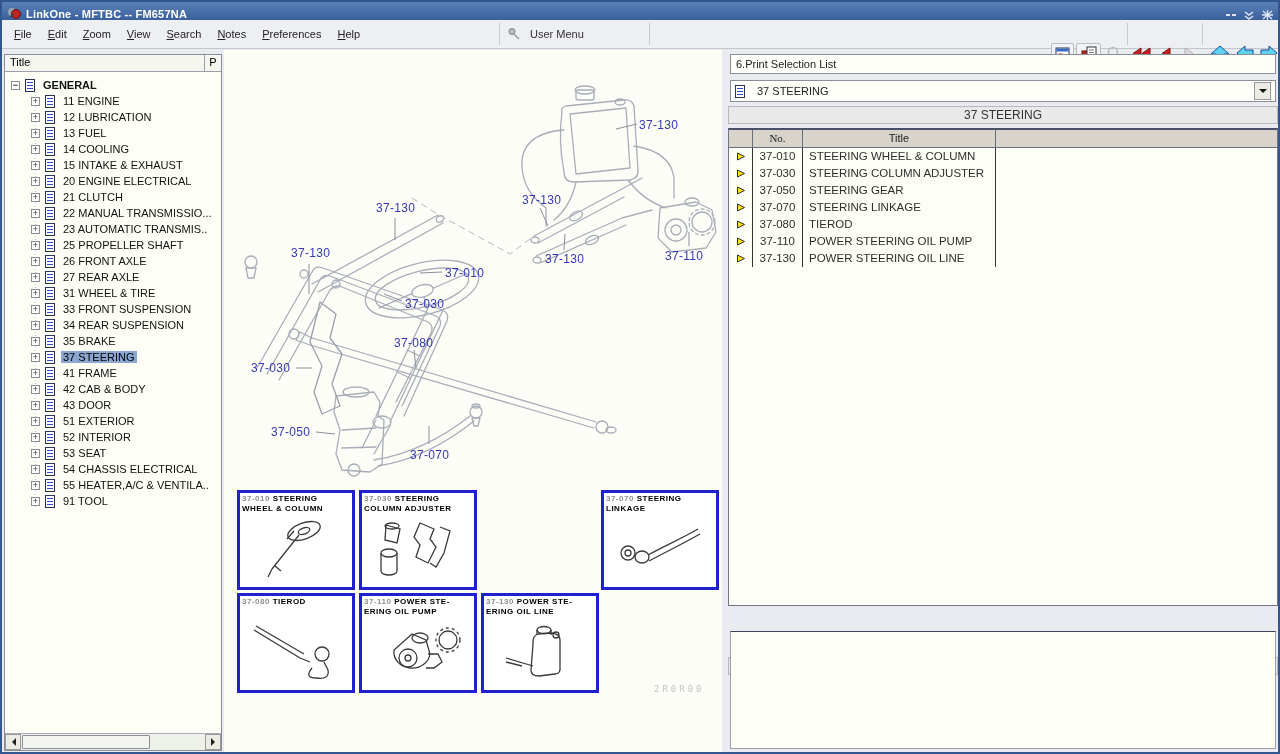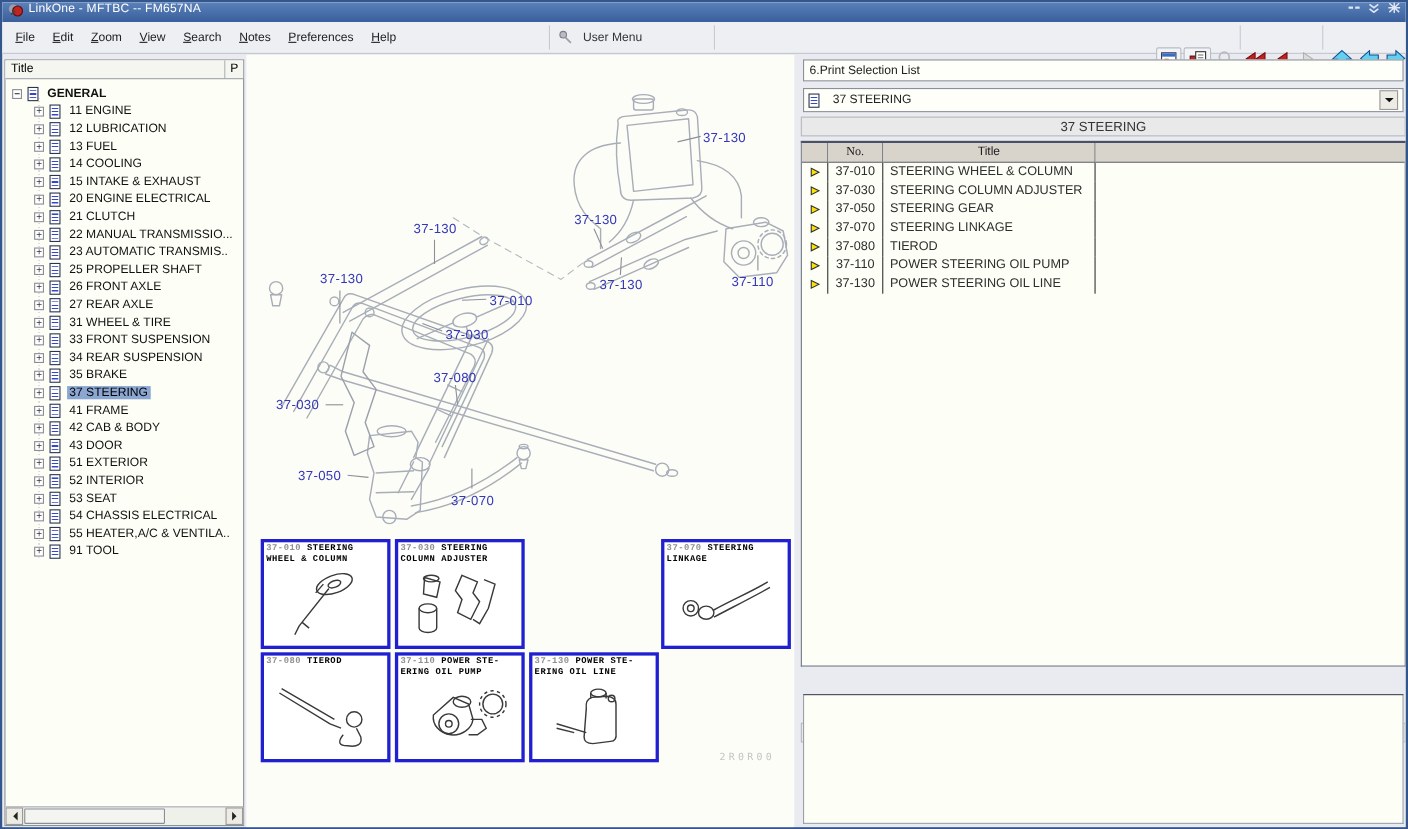--- a/index.html
+++ b/index.html
@@ -2,21 +2,21 @@
 <html><head>
 <meta charset="utf-8">
 <style>
   html,body{margin:0;padding:0;background:#cfd2d8;}
   *{box-sizing:border-box;}
   .win{position:relative;width:1280px;height:754px;background:#e9ebf0;
        font-family:"Liberation Sans",sans-serif;border:2px solid #33568c;overflow:hidden;}
   
   .tbar{position:absolute;left:0;top:0;right:0;height:18px;
         background:linear-gradient(#5b81ba,#39609c);color:#fff;
-        display:flex;align-items:flex-start;gap:5px;padding:0 5px;font-size:11px;font-weight:normal;}
+        display:flex;align-items:flex-end;gap:5px;padding:0 5px;font-size:11px;font-weight:bold;}
   .tbar .ttl{flex:0 0 auto;letter-spacing:.2px;}
   .wc{margin-left:auto;display:flex;gap:7px;align-items:center;}
   .wc svg{display:block;}
   
   .mbar{position:absolute;left:0;top:18px;right:0;height:29px;background:#edeff3;
         border-bottom:1px solid #c2c6cd;font-size:11px;color:#222;}
   .mitems{position:absolute;left:4px;top:0;height:28px;display:flex;align-items:center;}
   .mitem{padding:3px 8px;cursor:default;}
   .mitem .k{text-decoration:underline;}
   .vsep{position:absolute;top:3px;width:1px;height:22px;background:#c6cad1;}
@@ -49,21 +49,21 @@
   .tri-l{width:0;height:0;border:4px solid transparent;border-right-color:#222;margin-left:-3px;}
   .tri-r{width:0;height:0;border:4px solid transparent;border-left-color:#222;margin-right:-3px;}
   .sthumb{width:128px;height:14px;margin:1px 0 0 1px;background:#f4f5f0;border:1px solid #8a8e96;border-radius:1px;}
   
   .diag{position:absolute;left:222px;top:48px;width:498px;height:702px;background:#fdfdf8;overflow:hidden;}
   .diag svg.art{position:absolute;left:0;top:0;}
   .dlabel{position:absolute;font-size:12px;color:#3437b8;white-space:nowrap;letter-spacing:.3px;}
   .dcode{position:absolute;left:430px;top:634px;font-family:"DejaVu Sans Mono",monospace;
          font-size:9px;color:#c3c3c3;letter-spacing:3px;}
   .thumb{position:absolute;width:118px;height:100px;border:3px solid #2020d0;background:#fff;padding:1px 2px;overflow:hidden;}
-  .thead2{font-family:Liberation Mono, monospace;font-size:8px;font-weight:bold;line-height:9.5px;
+  .thead2{font-family:Liberation Sans, sans-serif;font-size:8px;font-weight:bold;line-height:9.5px;
           letter-spacing:.5px;color:#000;}
   .thead2 .num{color:#8f8f8f;}
   .thumb svg{position:absolute;left:2px;top:22px;}
   
   .rbox{position:absolute;background:#fff;border:1px solid #8a8f98;font-size:11px;color:#222;}
   .listtitle{left:728px;top:52px;width:546px;height:20px;line-height:18px;padding:0 5px;background:#fdfff8;}
   .combo{left:728px;top:78px;width:546px;height:22px;display:flex;align-items:center;gap:6px;padding:0 4px;background:#fdfff8;}
   .combo .cval{flex:1;}
   .cbtn{width:17px;height:18px;background:#ecebe4;border:1px solid #999;display:flex;align-items:center;justify-content:center;}
   .cbtn::after{content:'';width:0;height:0;border:4px solid transparent;border-top-color:#111;margin-top:4px;}

